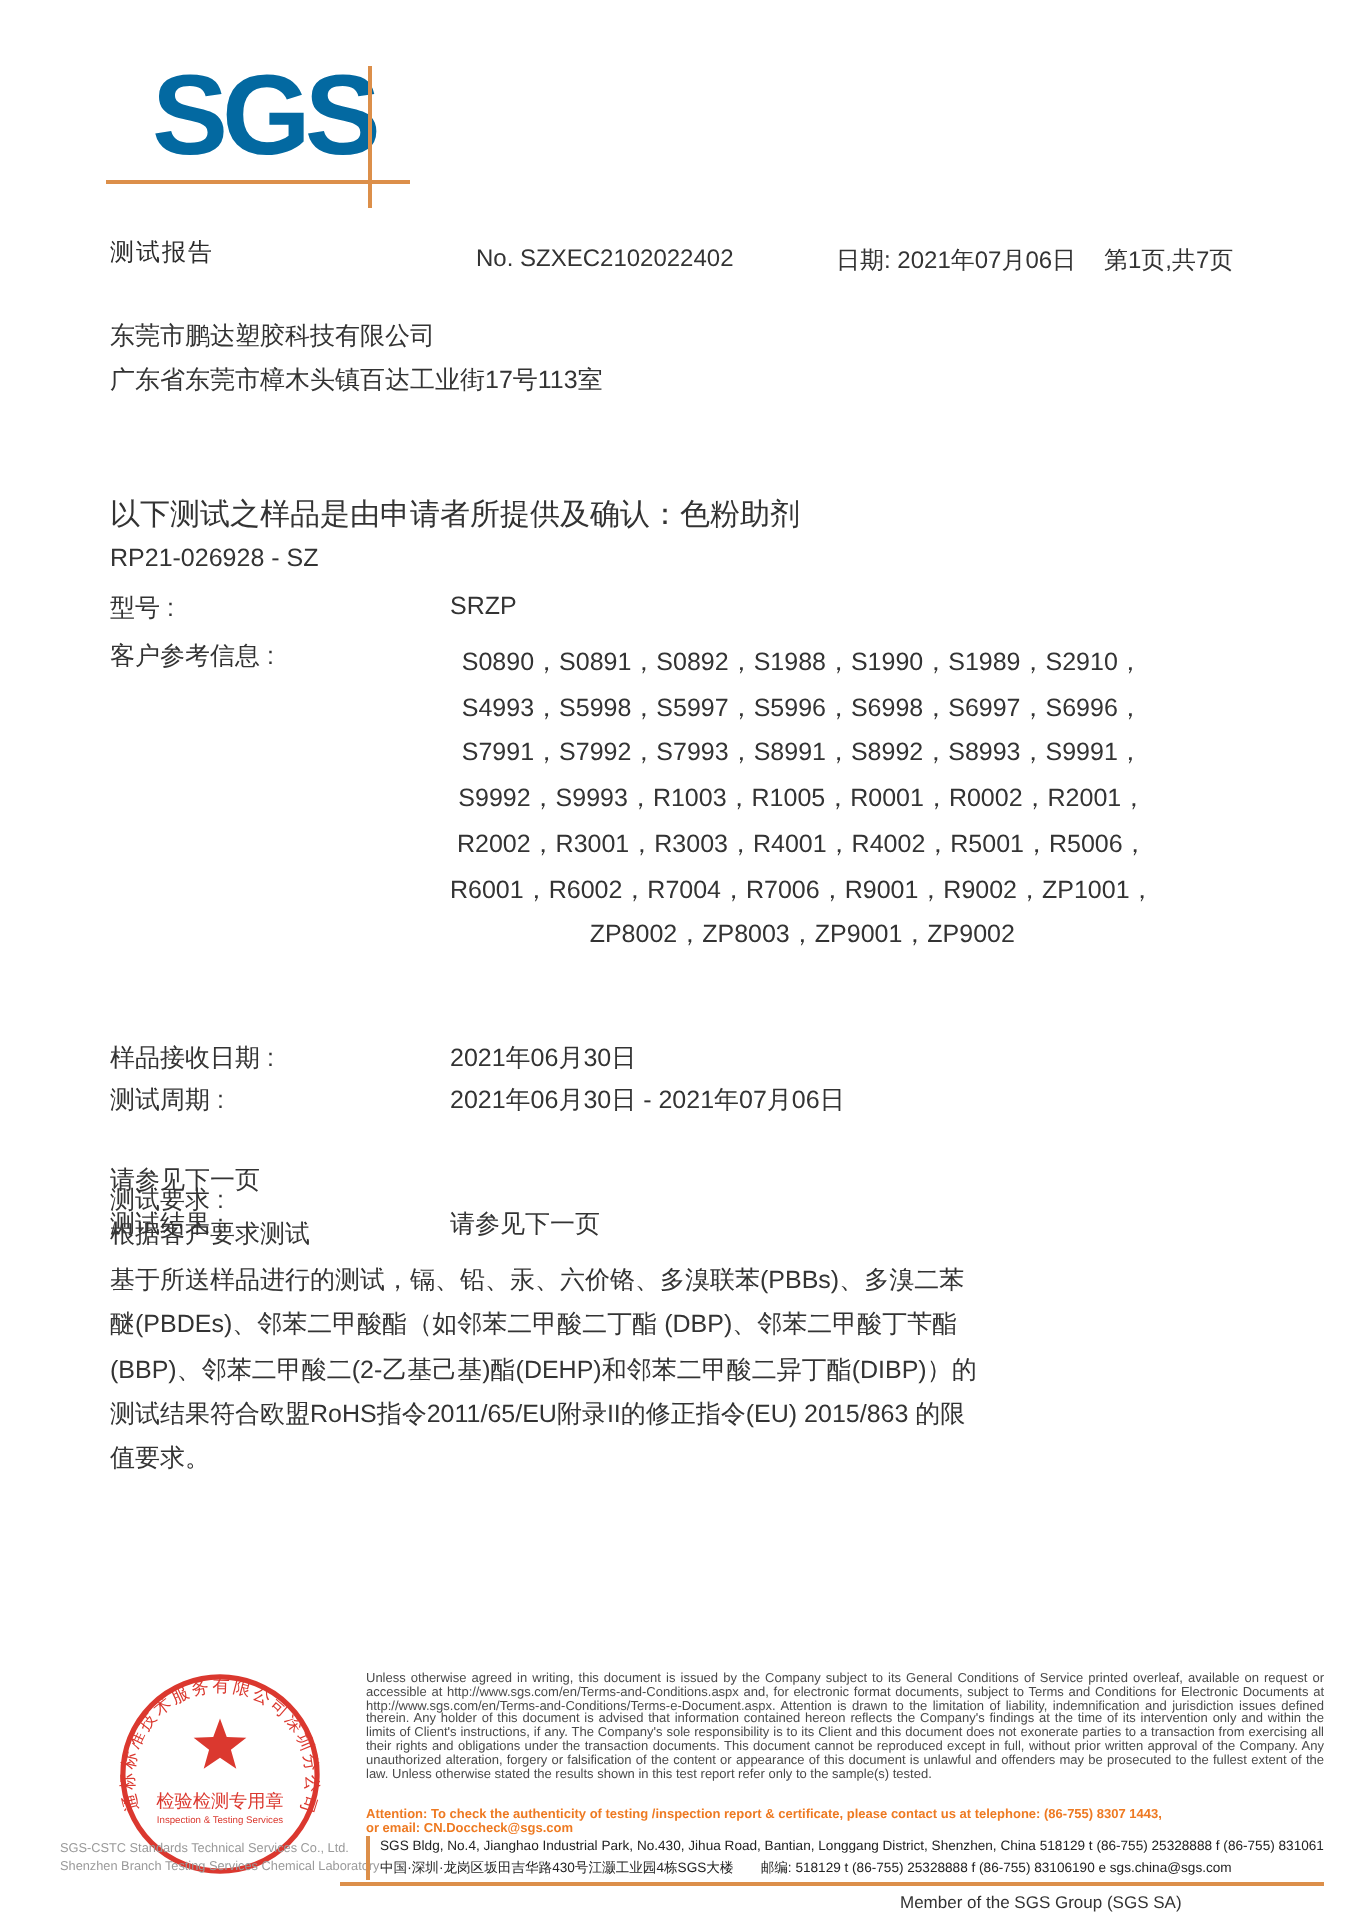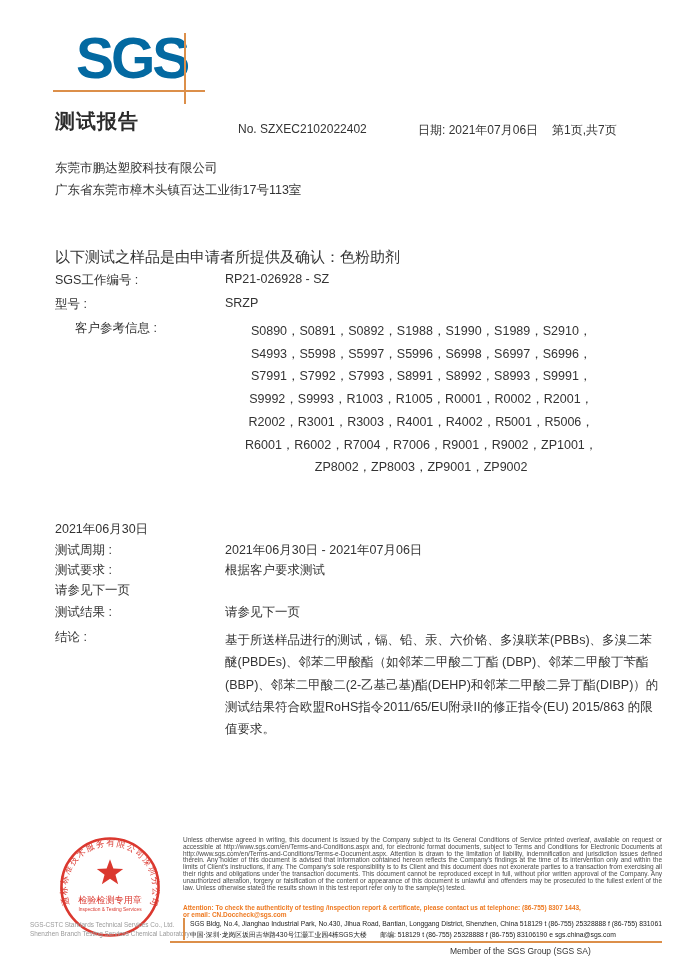--- a/index.html
+++ b/index.html
@@ -12,38 +12,38 @@
   }
   
   .logo-text {
     position:absolute; left:76px; top:30px;
     font-size:57px; font-weight:bold; line-height:1;
     color:#0369a1; letter-spacing:-3px;
   }
   .logo-hline { position:absolute; left:53px; top:90px; width:152px; height:2px; background:#dc8f4a; }
   .logo-vline { position:absolute; left:184px; top:33px; width:2px; height:71px; background:#dc8f4a; }
   
-  .title   { position:absolute; left:55px; top:108px; font-size:20px; font-weight:bold; color:#2b2b2b; letter-spacing:1px; }
+  .title   { position:absolute; left:55px; top:118px; font-size:12px; font-weight:normal; color:#2b2b2b; letter-spacing:1px; }
   .rep-no  { position:absolute; left:238px; top:122px; font-size:12px; }
   .rep-date{ position:absolute; left:418px; top:122px; font-size:12px; }
   .rep-page{ position:absolute; left:552px; top:122px; font-size:12px; }
   .company { position:absolute; left:55px; top:160px; font-size:12.5px; }
   .address { position:absolute; left:55px; top:182px; font-size:12.5px; }
   
   .intro { position:absolute; left:55px; top:248px; font-size:15px; }
   .row { position:absolute; left:55px; display:flex; font-size:12.5px; }
   .row .lab { width:170px; flex-shrink:0; }
   .row .val { flex:1; }
   .r-job    { top:272px; }
   .r-model  { top:296px; }
-  .r-ref    { top:320px;margin-left:20px; }
+  .r-ref    { top:320px; }
   .r-ref .val div { line-height:22.7px;text-align:center; }
   .r-recv   { top:521px; }
   .r-period { top:542px; }
-  .r-req    { top:562px; }
+  .r-req    { top:592px;flex-direction:column; }
   .r-method { top:582px; }
   .r-result { top:604px; }
   .r-concl  { top:629px; }
   .r-concl .val { width:436px; line-height:22.3px; }
   
   .stamp { position:absolute; left:58px; top:835px; width:104px; height:104px; opacity:.92; }
   .stamp-company {
     position:absolute; left:30px; top:921px; width:175px;
     font-size:6.4px; line-height:8.5px; color:#9a9a9a;
   }
@@ -76,21 +76,20 @@
   <div class="rep-no">No. SZXEC2102022402</div>
   <div class="rep-date">日期: 2021年07月06日</div>
   <div class="rep-page">第1页,共7页</div>
 
   <div class="company">东莞市鹏达塑胶科技有限公司</div>
   <div class="address">广东省东莞市樟木头镇百达工业街17号113室</div>
 
   <div class="intro">以下测试之样品是由申请者所提供及确认：色粉助剂</div>
 
   <div class="row r-job">
-    <div class="lab">SGS工作编号 :</div>
     <div class="val">RP21-026928 - SZ</div>
   </div>
 
   <div class="row r-model">
     <div class="lab">型号 :</div>
     <div class="val">SRZP</div>
   </div>
 
   <div class="row r-ref">
     <div class="lab">客户参考信息 :</div>
@@ -99,20 +98,21 @@
       <div>S4993，S5998，S5997，S5996，S6998，S6997，S6996，</div>
       <div>S7991，S7992，S7993，S8991，S8992，S8993，S9991，</div>
       <div>S9992，S9993，R1003，R1005，R0001，R0002，R2001，</div>
       <div>R2002，R3001，R3003，R4001，R4002，R5001，R5006，</div>
       <div>R6001，R6002，R7004，R7006，R9001，R9002，ZP1001，</div>
       <div>ZP8002，ZP8003，ZP9001，ZP9002</div>
     </div>
   </div>
 
   <div class="row r-recv">
+    <div class="lab">样品接收日期 :</div>
     <div class="val">2021年06月30日</div>
   </div>
 
   <div class="row r-period">
     <div class="lab">测试周期 :</div>
     <div class="val">2021年06月30日 - 2021年07月06日</div>
   </div>
 
   <div class="row r-req">
     <div class="lab">测试要求 :</div>
@@ -122,21 +122,20 @@
   <div class="row r-method">
     <div class="val">请参见下一页</div>
   </div>
 
   <div class="row r-result">
     <div class="lab">测试结果 :</div>
     <div class="val">请参见下一页</div>
   </div>
 
   <div class="row r-concl">
-    <div class="lab">结论 :</div>
     <div class="val">基于所送样品进行的测试，镉、铅、汞、六价铬、多溴联苯(PBBs)、多溴二苯醚(PBDEs)、邻苯二甲酸酯（如邻苯二甲酸二丁酯 (DBP)、邻苯二甲酸丁苄酯(BBP)、邻苯二甲酸二(2-乙基己基)酯(DEHP)和邻苯二甲酸二异丁酯(DIBP)）的测试结果符合欧盟RoHS指令2011/65/EU附录II的修正指令(EU) 2015/863 的限值要求。</div>
   </div>
 
   <svg class="stamp" viewBox="0 0 120 120">
     <circle cx="60" cy="60" r="56" fill="none" stroke="#d8281e" stroke-width="3"></circle>
     <polygon fill="#d8281e" points="60,28 63.9,38.7 75.2,39.1 66.3,46 69.4,56.9 60,50.6 50.6,56.9 53.7,46 44.8,39.1 56.1,38.7"></polygon>
     <defs>
       <path id="ringpath" d="M 14,82 A 50,50 0 1 1 106,82" fill="none"></path>
     </defs>
     <text font-size="10" fill="#d8281e" letter-spacing="1.5">

